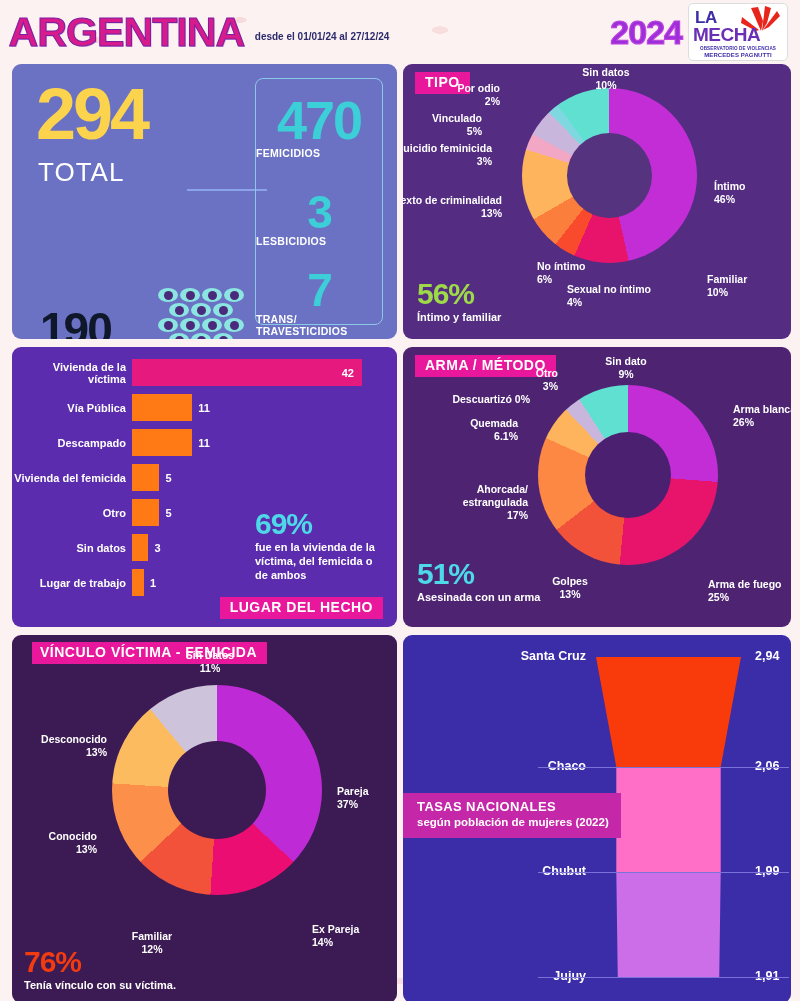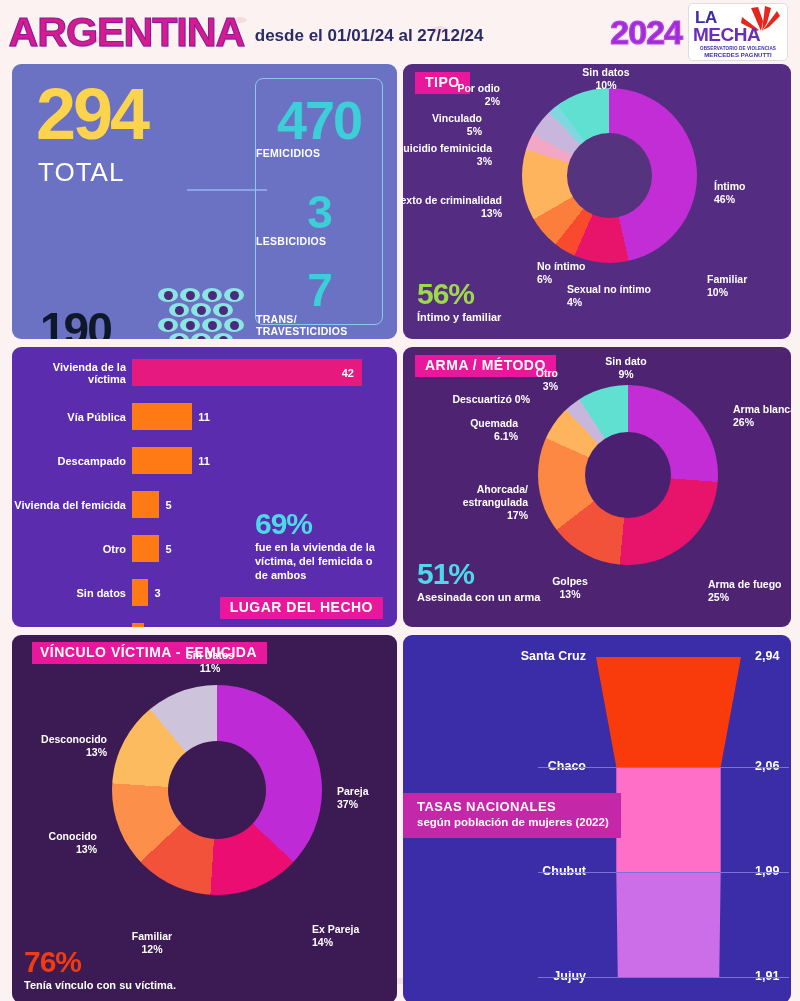--- a/index.html
+++ b/index.html
@@ -32,21 +32,21 @@
   }
   .title-arg {
     font-size: 40px; font-weight: 900; letter-spacing: -1px;
     color: #D81B8C;
     -webkit-text-stroke: 1px #7B1FA2;
     font-stretch: condensed;
     transform: scaleX(1.03);
     text-shadow: 1px 1px 0 rgba(123,31,162,.35);
   }
   .date-range {
-    font-size: 17px; font-weight: 700; color: #2B2B6B;
+    font-size: 10px; font-weight: 700; color: #2B2B6B;
     margin-left: 14px; margin-top: 8px; white-space: nowrap;
   }
   .year {
     font-size: 34px; font-weight: 900; color: #9B30D9;
     -webkit-text-stroke: 1.2px #C040E0;
     margin-left: auto; margin-right: 6px; letter-spacing: -1px;
   }
   .logo {
     width: 100px; height: 58px; position: relative;
     background: #fff; border-radius: 5px;
@@ -125,21 +125,21 @@
   
   .callout { position:absolute; }
   .callout .big { font-size:30px; font-weight:900; letter-spacing:-1px; line-height:1; }
   .callout .txt { font-size:11px; font-weight:700; color:#fff; line-height:1.25; margin-top:2px; }
   .c-green .big { color:#9ED94A; }
   .c-cyan  .big { color:#4DD9E8; }
   .c-red   .big { color:#F23C10; }
 
   
   .bars { position:absolute; left:0; top:12px; right:0; }
-  .bar-row { display:flex; align-items:center; height:27px; margin-bottom:17px; }
+  .bar-row { display:flex; align-items:center; height:27px; margin-bottom:8px; }
   .bar-lbl { width:120px; text-align:right; font-size:11px; font-weight:700; color:#fff; padding-right:6px; }
   .bar { height:27px; position:relative; display:flex; align-items:center; }
   .bar-pink { background:#E5197E; }
   .bar-orng { background:#FF7A15; }
   .bar-val { position:absolute; font-size:11px; font-weight:900; color:#fff; }
   .bar-val.in { right:8px; }
   .bar-val.out { left:calc(100% + 6px); color:#fff; }
 
   
   .funnel { position:absolute; left:193px; top:22px; }

